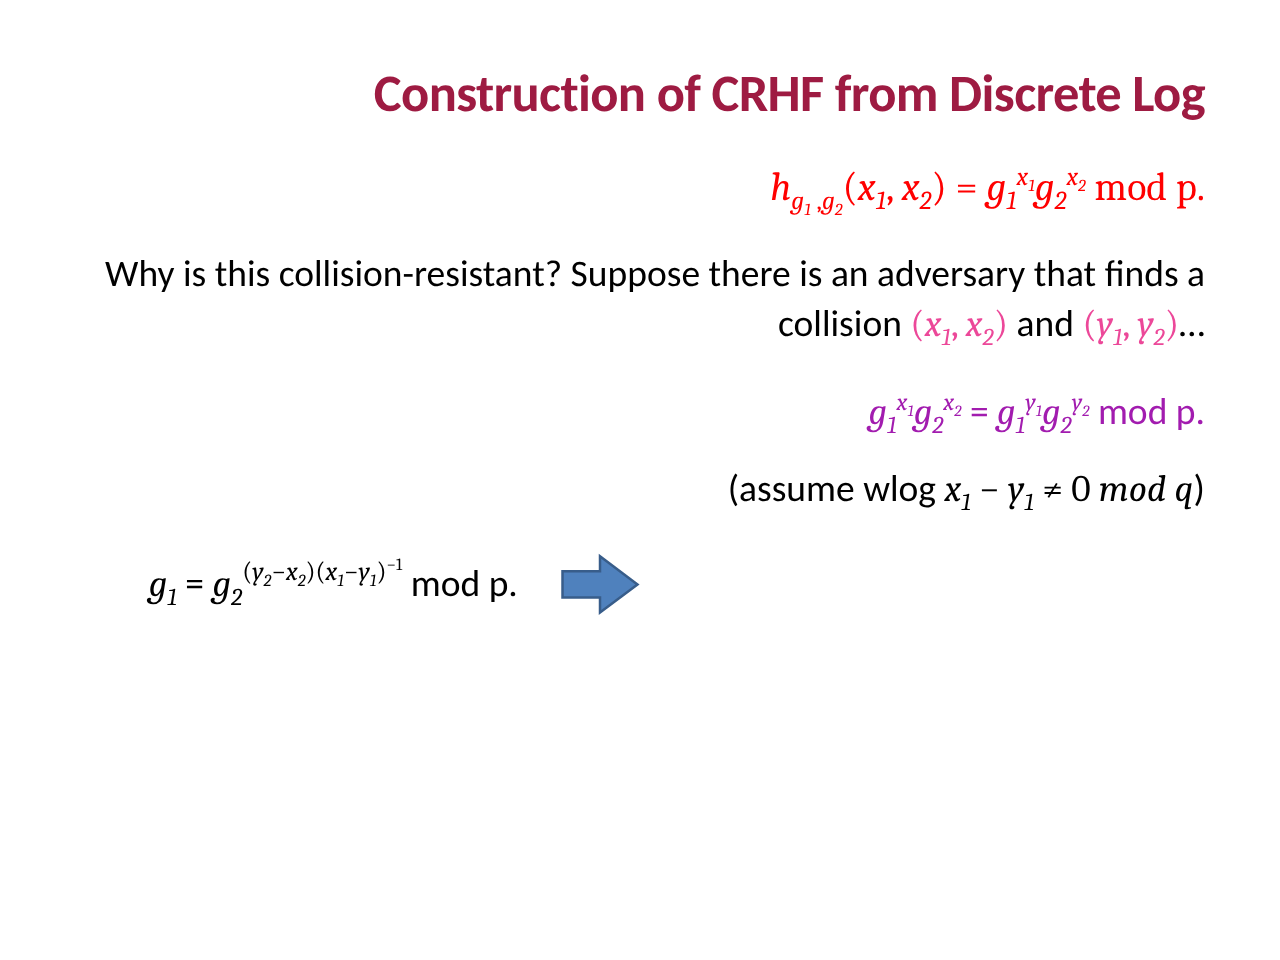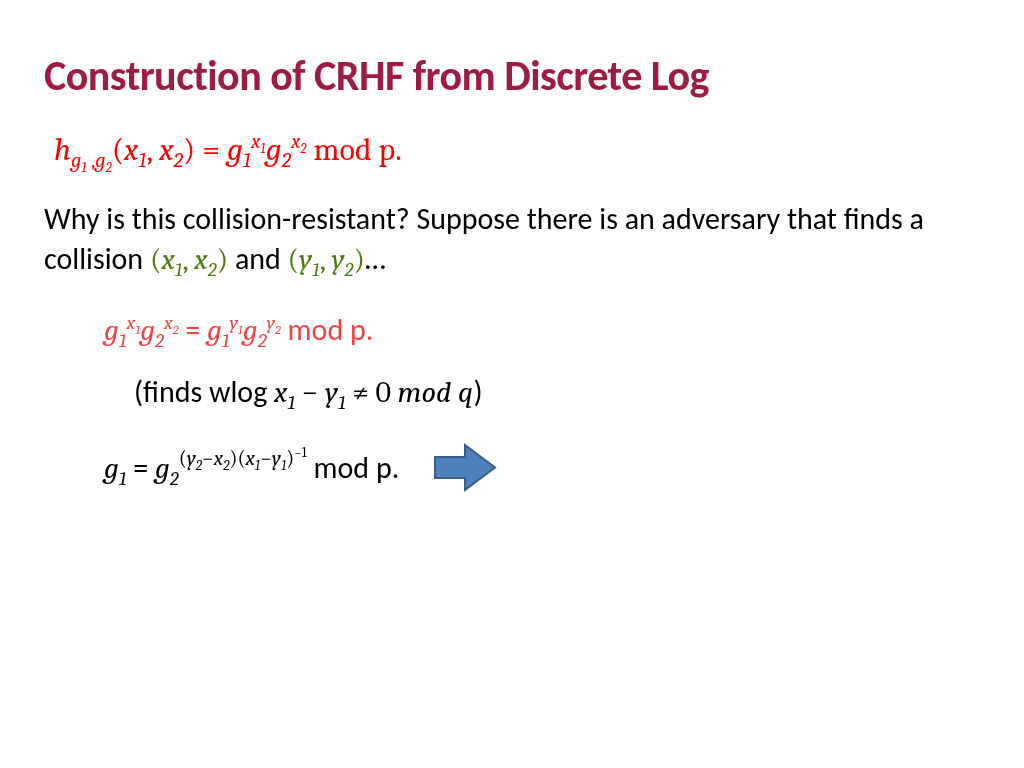--- a/index.html
+++ b/index.html
@@ -5,21 +5,22 @@
     * { margin: 0; padding: 0; box-sizing: border-box; }
     body {
       width: 1024px;
       height: 768px;
       background: #ffffff;
       font-family: Calibri, 'Segoe UI', Arial, sans-serif;
       position: relative;
       overflow: hidden;
     }
     .slide {
-      padding: 50px 60px 40px 44px;
+      padding: 50px 60px 40px 59px;
+      text-align: right;
     }
     .title {
       color: #9e1b42;
       font-size: 42px;
       font-weight: bold;
       margin-bottom: 30px;
       letter-spacing: -0.5px;
     }
     .math-serif {
       font-family: 'Cambria Math', Cambria, Georgia, 'Times New Roman', serif;
@@ -31,24 +32,24 @@
       margin-bottom: 30px;
     }
     .line1 .red { color: #ff0000; }
     .line1 .plain { color: #ff0000; font-style: normal; }
     .body-text {
       color: #000000;
       font-size: 30px;
       line-height: 1.35;
       margin-bottom: 30px;
     }
-    .body-text .red-m { color: #4d7c0f; font-family: 'Cambria Math', Cambria, Georgia, serif; font-style: italic; }
+    .body-text .red-m { color: #ec4899; font-family: 'Cambria Math', Cambria, Georgia, serif; font-style: italic; }
     .eq-line {
       font-size: 30px;
-      color: #ef4444;
+      color: #a21caf;
       margin-left: 60px;
       margin-bottom: 25px;
       font-family: 'Cambria Math', Cambria, Georgia, 'Times New Roman', serif;
       font-style: italic;
     }
     .eq-line .plain { font-style: normal; font-family: Calibri, Arial, sans-serif;}
     .assume-line {
       font-size: 30px;
       color: #000000;
       margin-left: 90px;
@@ -95,21 +96,21 @@
   <p class="body-text">
     <span>Why is this collision-resistant? Suppose there is an adversary that finds a collision </span><span class="red-m"><span class="paren">(</span><span>x</span><sub>1</sub><span class="paren">, </span><span>x</span><sub>2</sub><span class="paren">)</span></span><span> and </span><span class="red-m"><span class="paren">(</span><span>y</span><sub>1</sub><span class="paren">, </span><span>y</span><sub>2</sub><span class="paren">)</span></span><span>…</span>
   </p>
 
   <div class="eq-line">
     <span>g</span><sub>1</sub><sup><span>x</span><sub>1</sub></sup><span>g</span><sub>2</sub><sup><span>x</span><sub>2</sub></sup><span class="plain"> = </span><span>g</span><sub>1</sub><sup><span>y</span><sub>1</sub></sup><span>g</span><sub>2</sub><sup><span>y</span><sub>2</sub></sup><span class="plain"> mod p.</span>
   </div>
 
 
   <div class="assume-line">
-    <span>(finds wlog </span><span class="m">x</span><sub class="m">1</sub><span class="m" style="font-style:normal"> − </span><span class="m">y</span><sub class="m">1</sub><span class="m" style="font-style:normal"> ≠ 0 </span><span class="m">mod q</span><span>)</span>
+    <span>(assume wlog </span><span class="m">x</span><sub class="m">1</sub><span class="m" style="font-style:normal"> − </span><span class="m">y</span><sub class="m">1</sub><span class="m" style="font-style:normal"> ≠ 0 </span><span class="m">mod q</span><span>)</span>
   </div>
 
   <div class="final-row">
     <div class="final-eq">
       <span>g</span><sub>1</sub><span class="plain"> = </span><span>g</span><sub>2</sub><span class="sup-complex"><span class="paren">(</span><span>y</span><sub>2</sub><span style="font-style:normal">−</span><span>x</span><sub>2</sub><span class="paren">)(</span><span>x</span><sub>1</sub><span style="font-style:normal">−</span><span>y</span><sub>1</sub><span class="paren">)</span><sup style="font-style:normal">−1</sup></span><span class="plain"> mod p.</span>
     </div>
 
     <div class="arrow-wrap">
       <svg width="70" height="55" viewBox="0 0 70 55">
         <polygon points="5,17 35,17 35,5 65,27.5 35,50 35,38 5,38" stroke-width="2" fill="#4f81bd"></polygon>

